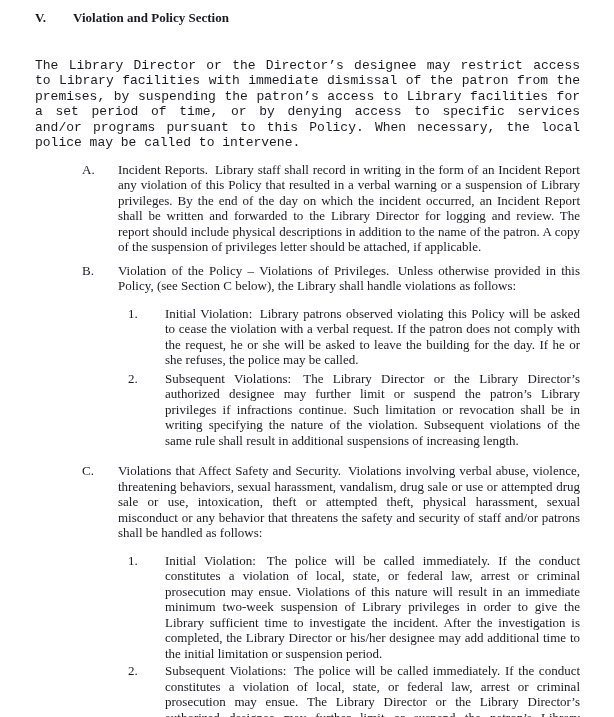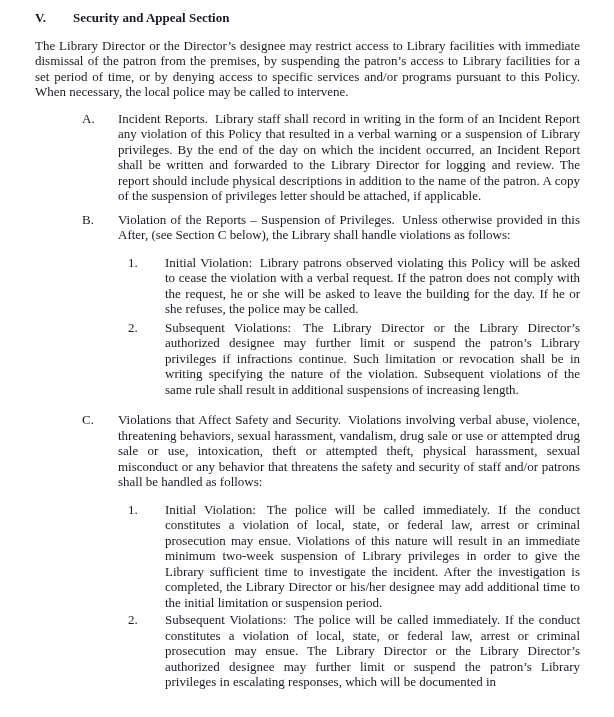--- a/index.html
+++ b/index.html
@@ -22,22 +22,23 @@
     background: #ffffff;
   }
   .heading {
     display: flex;
     font-weight: bold;
   }
   .h-num { flex: 0 0 38px; }
   .h-title { flex: 1; }
   p { margin: 0; }
   .intro {
-    margin-top: 12px;
+    margin-top: 32px;
     text-align: justify;
+    font-family: Liberation Mono, monospace;
   }
   .item {
     display: flex;
     margin-left: 47px;
   }
   .item > .ilabel { flex: 0 0 36px; }
   .sub {
     display: flex;
     margin-left: 93px;
   }
@@ -56,33 +57,33 @@
   .mt3  { margin-top: 3px; }
   .mt2  { margin-top: 2px; }
 </style>
 </head>
 <body>
 
 <div class="page">
 
   <div class="heading">
     <span class="h-num">V.</span>
-    <span class="h-title">Security and Appeal Section</span>
+    <span class="h-title">Violation and Policy Section</span>
   </div>
 
   <p class="intro">The Library Director or the Director’s designee may restrict access to Library facilities with immediate dismissal of the patron from the premises, by suspending the patron’s access to Library facilities for a set period of time, or by denying access to specific services and/or programs pursuant to this Policy.  When necessary, the local police may be called to intervene.</p>
 
   <div class="item mt11">
     <span class="ilabel">A.</span>
     <p class="ibody"><span class="u">Incident Reports</span><span class="sep">.</span> <span>Library staff shall record in writing in the form of an Incident Report any violation of this Policy that resulted in a verbal warning or a suspension of Library privileges.  By the end of the day on which the incident occurred, an Incident Report shall be written and forwarded to the Library Director for logging and review.  The report should include physical descriptions in addition to the name of the patron.  A copy of the suspension of privileges letter should be attached, if applicable.</span></p>
   </div>
 
   <div class="item mt8">
     <span class="ilabel">B.</span>
-    <p class="ibody"><span class="u">Violation of the Reports – Suspension of Privileges</span><span class="sep">.</span> <span>Unless otherwise provided in this After, (see Section C below), the Library shall handle violations as follows:</span></p>
+    <p class="ibody"><span class="u">Violation of the Policy – Violations of Privileges</span><span class="sep">.</span> <span>Unless otherwise provided in this Policy, (see Section C below), the Library shall handle violations as follows:</span></p>
   </div>
 
   <div class="sub mt12">
     <span class="slabel">1.</span>
     <p class="ibody"><span class="it">Initial Violation</span><span class="sep">:</span> <span>Library patrons observed violating this Policy will be asked to cease the violation with a verbal request.  If the patron does not comply with the request, he or she will be asked to leave the building for the day.  If he or she refuses, the police may be called.</span></p>
   </div>
 
   <div class="sub mt3">
     <span class="slabel">2.</span>
     <p class="ibody"><span class="it">Subsequent Violations</span><span class="sep">:</span> <span>The Library Director or the Library Director’s authorized designee may further limit or suspend the patron’s Library privileges if infractions continue.  Such limitation or revocation shall be in writing specifying the nature of the violation.  Subsequent violations of the same rule shall result in additional suspensions of increasing length.</span></p>

